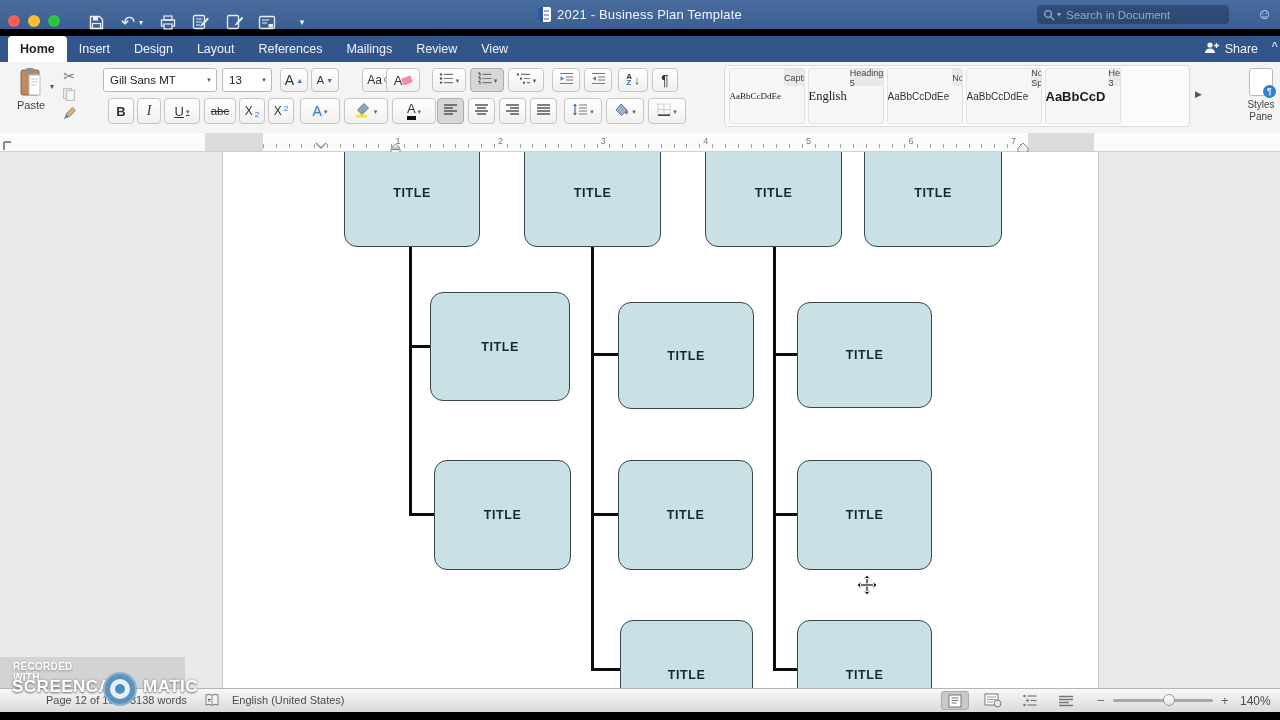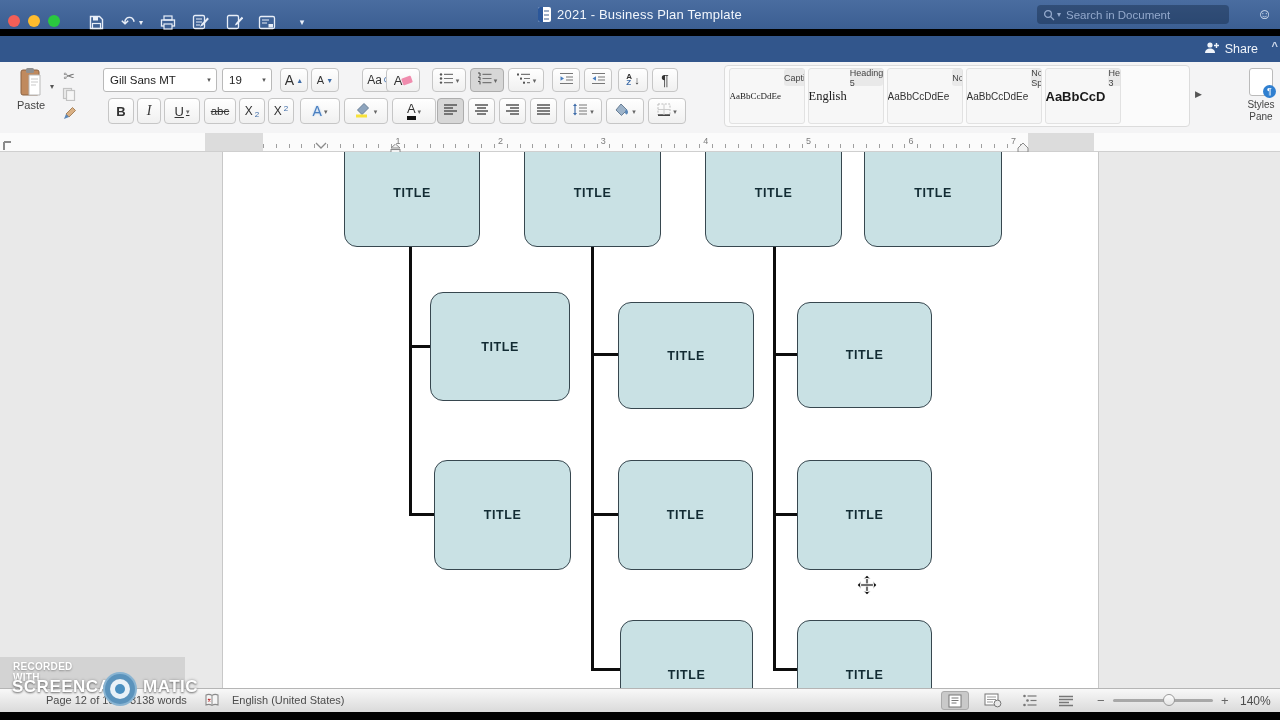--- a/index.html
+++ b/index.html
@@ -172,20 +172,30 @@
             <path d="M7.6 7.6 11 11" stroke="#93a9cc" stroke-width="1.3"></path>
           </svg>
       </span>
       <span class="sb-caret">▾</span>
       <span>Search in Document</span>
     </div>
     <span class="smiley">☺</span>
   </div>
 
   <div class="tabbar">
+    <div class="tabs">
+        <div class="tab active">Home</div>
+        <div class="tab">Insert</div>
+        <div class="tab">Design</div>
+        <div class="tab">Layout</div>
+        <div class="tab">References</div>
+        <div class="tab">Mailings</div>
+        <div class="tab">Review</div>
+        <div class="tab">View</div>
+      </div>
     <div class="share">
       <span>
         <svg width="16" height="13" viewBox="0 0 16 13">
             <circle cx="6" cy="4" r="2.6" fill="#f0f4fa"></circle>
             <path d="M1 12c0-3 2.2-4.6 5-4.6S11 9 11 12z" fill="#f0f4fa"></path>
             <path d="M12.5 2v5M10 4.5h5" stroke="#f0f4fa" stroke-width="1.4"></path>
           </svg>
       </span>
       <span>Share</span>
     </div>
@@ -224,21 +234,21 @@
             <path d="M4 8 2 13l5-2z" fill="#5b87b8"></path>
           </svg>
       </span>
     </div>
 
     <div class="combo" style="left:103px;top:6px;width:114px;height:24px">
       <span class="val">Gill Sans MT</span>
       <span class="dd">▾</span>
     </div>
     <div class="combo" style="left:222px;top:6px;width:50px;height:24px">
-      <span class="val">19</span>
+      <span class="val">13</span>
       <span class="dd">▾</span>
     </div>
     <div class="btn" style="left:280px;top:6px;width:28px;height:24px">
       <span style="font-size:14px">A</span>
         <span style="font-size:7px;color:#3e6ca8">▲</span>
     </div>
     <div class="btn" style="left:311px;top:6px;width:28px;height:24px">
       <span style="font-size:11px">A</span>
         <span style="font-size:7px;color:#3e6ca8">▼</span>
     </div>

